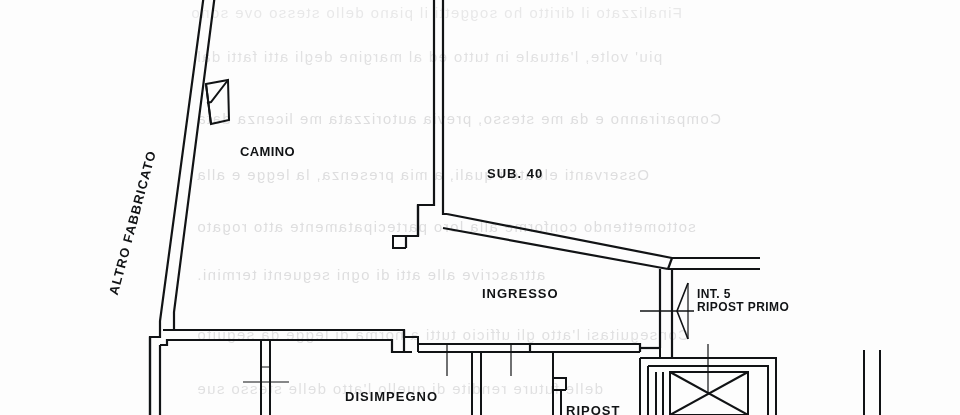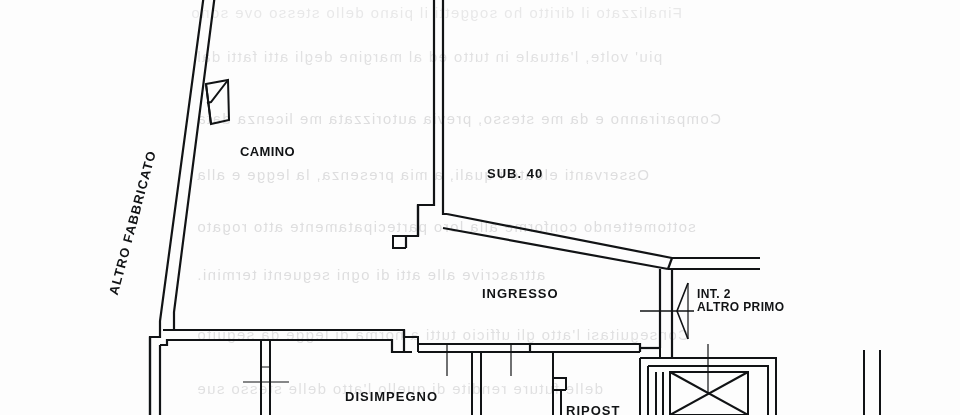--- a/index.html
+++ b/index.html
@@ -225,17 +225,17 @@
 
   <div class="plan-label" id="label-ingresso">INGRESSO</div>
 
   <div class="plan-label" id="label-disimpegno">DISIMPEGNO</div>
 
   <div class="plan-label" id="label-ripost">RIPOST</div>
 
   <div class="plan-label" id="label-altro-fabbricato">ALTRO FABBRICATO</div>
 
   <div class="plan-label" id="label-int3">
-    <span>INT. 2</span>
-    <span>ALTRO PRIMO</span>
+    <span>INT. 5</span>
+    <span>RIPOST PRIMO</span>
   </div>
 
 </div>
 
 </body></html>

